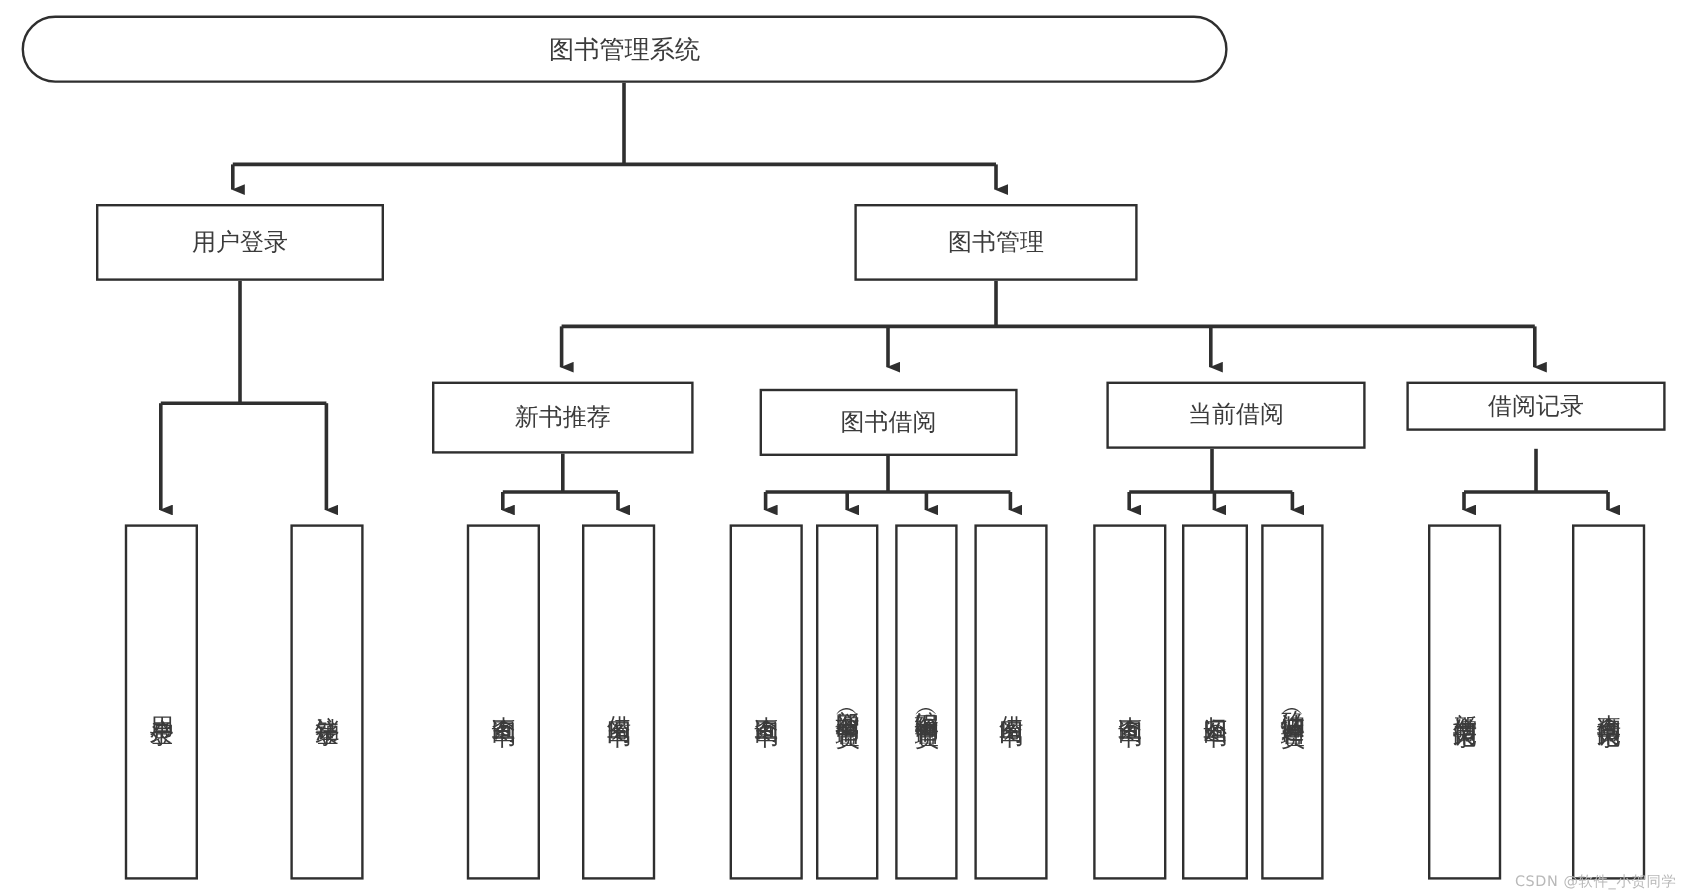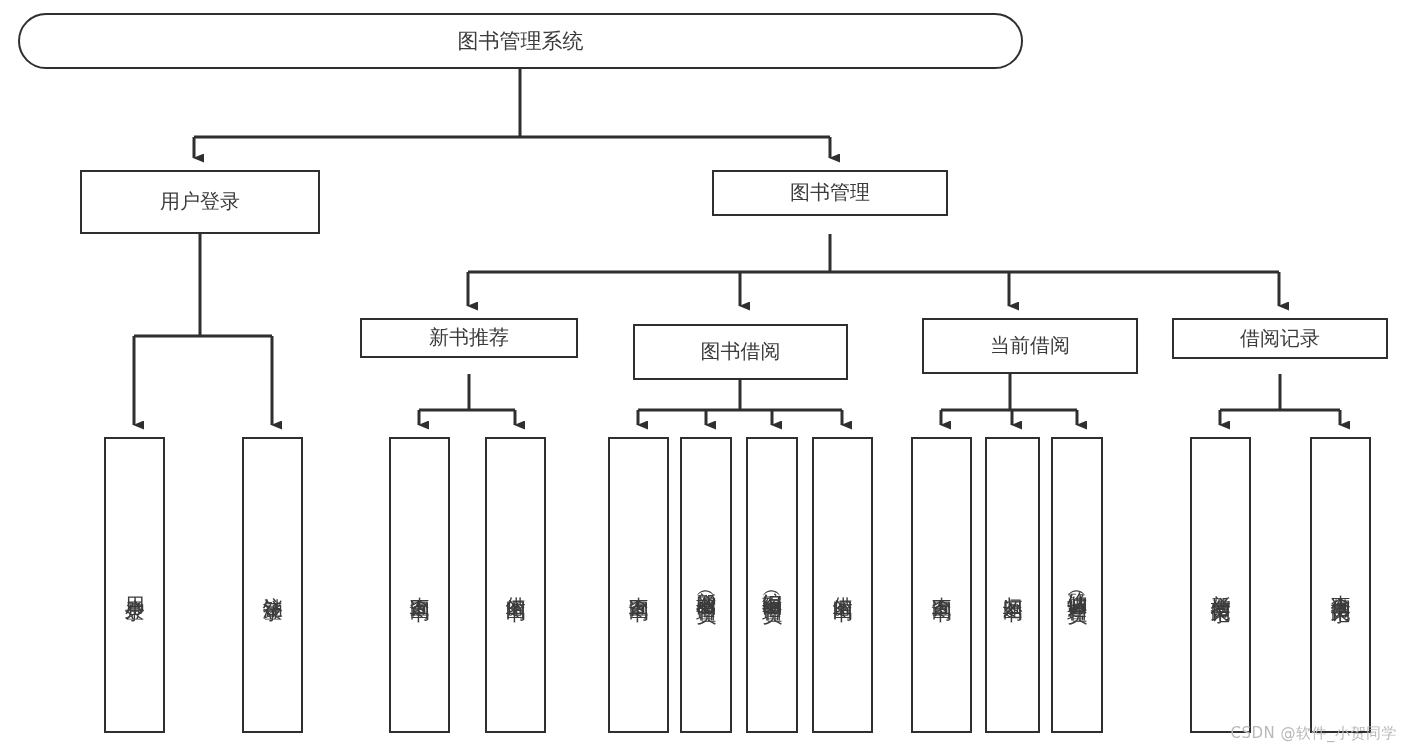--- a/index.html
+++ b/index.html
@@ -61,21 +61,21 @@
     white-space: nowrap;
   }
   .htext {
     display: block;
     white-space: nowrap;
   }
   #watermark {
     position: absolute;
     right: 8px;
     bottom: 4px;
-    font-size: 15px;
+    font-size: 12px;
     color: #b9b9b9;
     letter-spacing: 0.5px;
     white-space: nowrap;
     user-select: none;
     margin-top: 48px;
   }
 </style>
 </head>
 <body>
 
@@ -131,25 +131,25 @@
     <line x1="1340" y1="410" x2="1340" y2="425" stroke="#2f2f2f" stroke-width="3" marker-end="url(#arrowhead)"></line>
   </svg>
 
   <div class="node level-0" style="left:18px; top:13px; width:1005px; height:56px;border-radius:28px;">
     <span class="htext">图书管理系统</span>
   </div>
 
   <div class="node level-1" style="left:80px; top:170px; width:240px; height:64px;">
     <span class="htext">用户登录</span>
   </div>
-  <div class="node level-1" style="left:712px; top:170px; width:236px; height:46px;">
+  <div class="node level-1" style="left:712px; top:170px; width:236px; height:64px;">
     <span class="htext">图书管理</span>
   </div>
 
-  <div class="node level-2" style="left:360px; top:318px; width:218px; height:40px;">
+  <div class="node level-2" style="left:360px; top:318px; width:218px; height:60px;">
     <span class="htext">新书推荐</span>
   </div>
   <div class="node level-2" style="left:633px; top:324px; width:215px; height:56px;">
     <span class="htext">图书借阅</span>
   </div>
   <div class="node level-2" style="left:922px; top:318px; width:216px; height:56px;">
     <span class="htext">当前借阅</span>
   </div>
   <div class="node level-2" style="left:1172px; top:318px; width:216px; height:41px;">
     <span class="htext">借阅记录</span>

